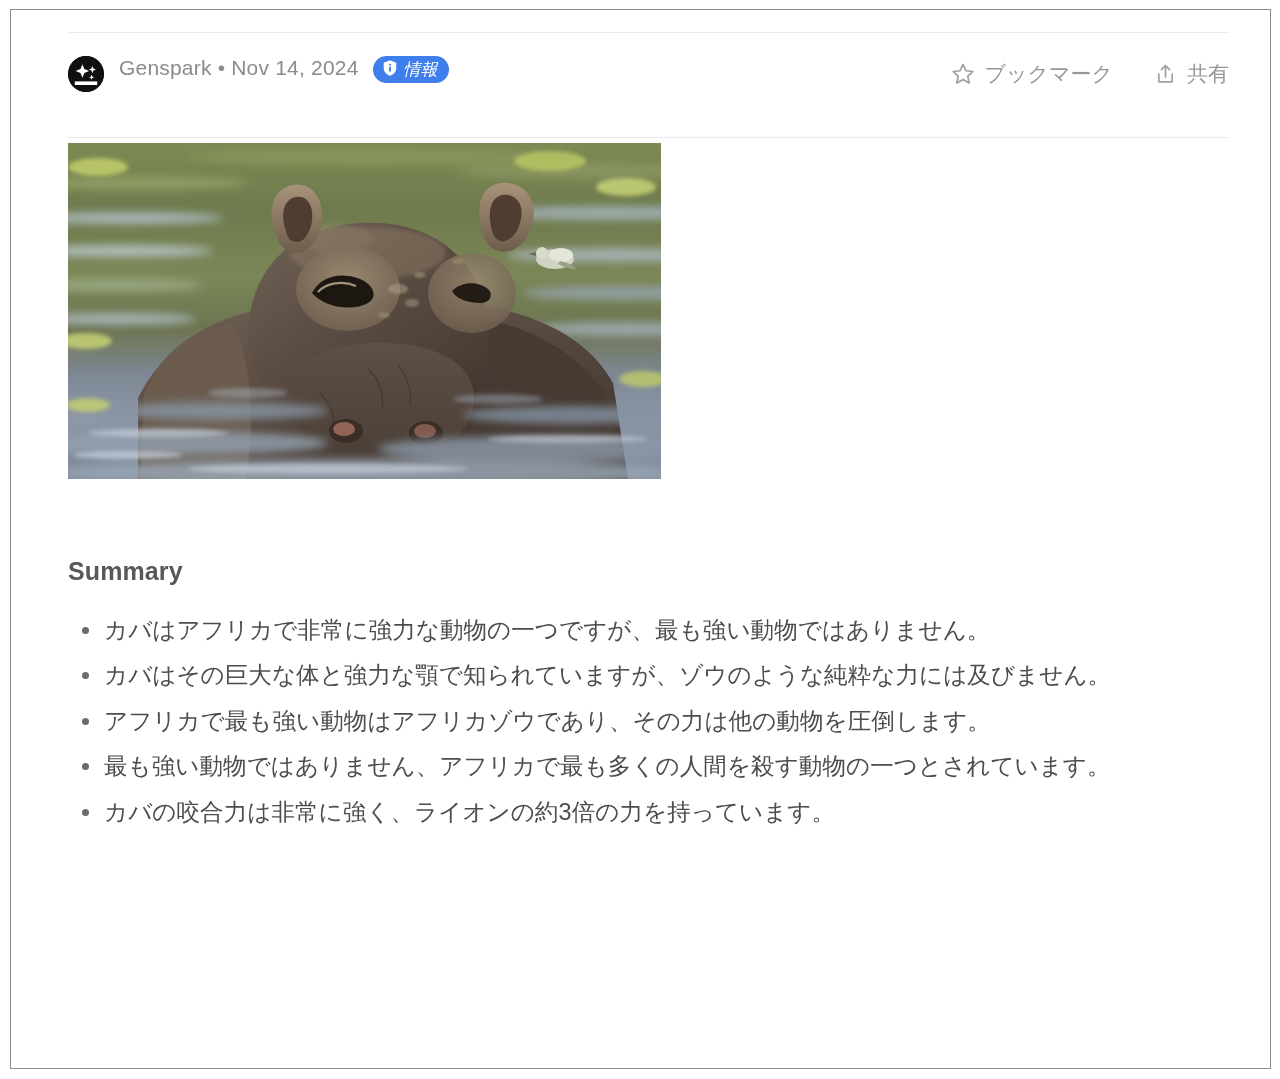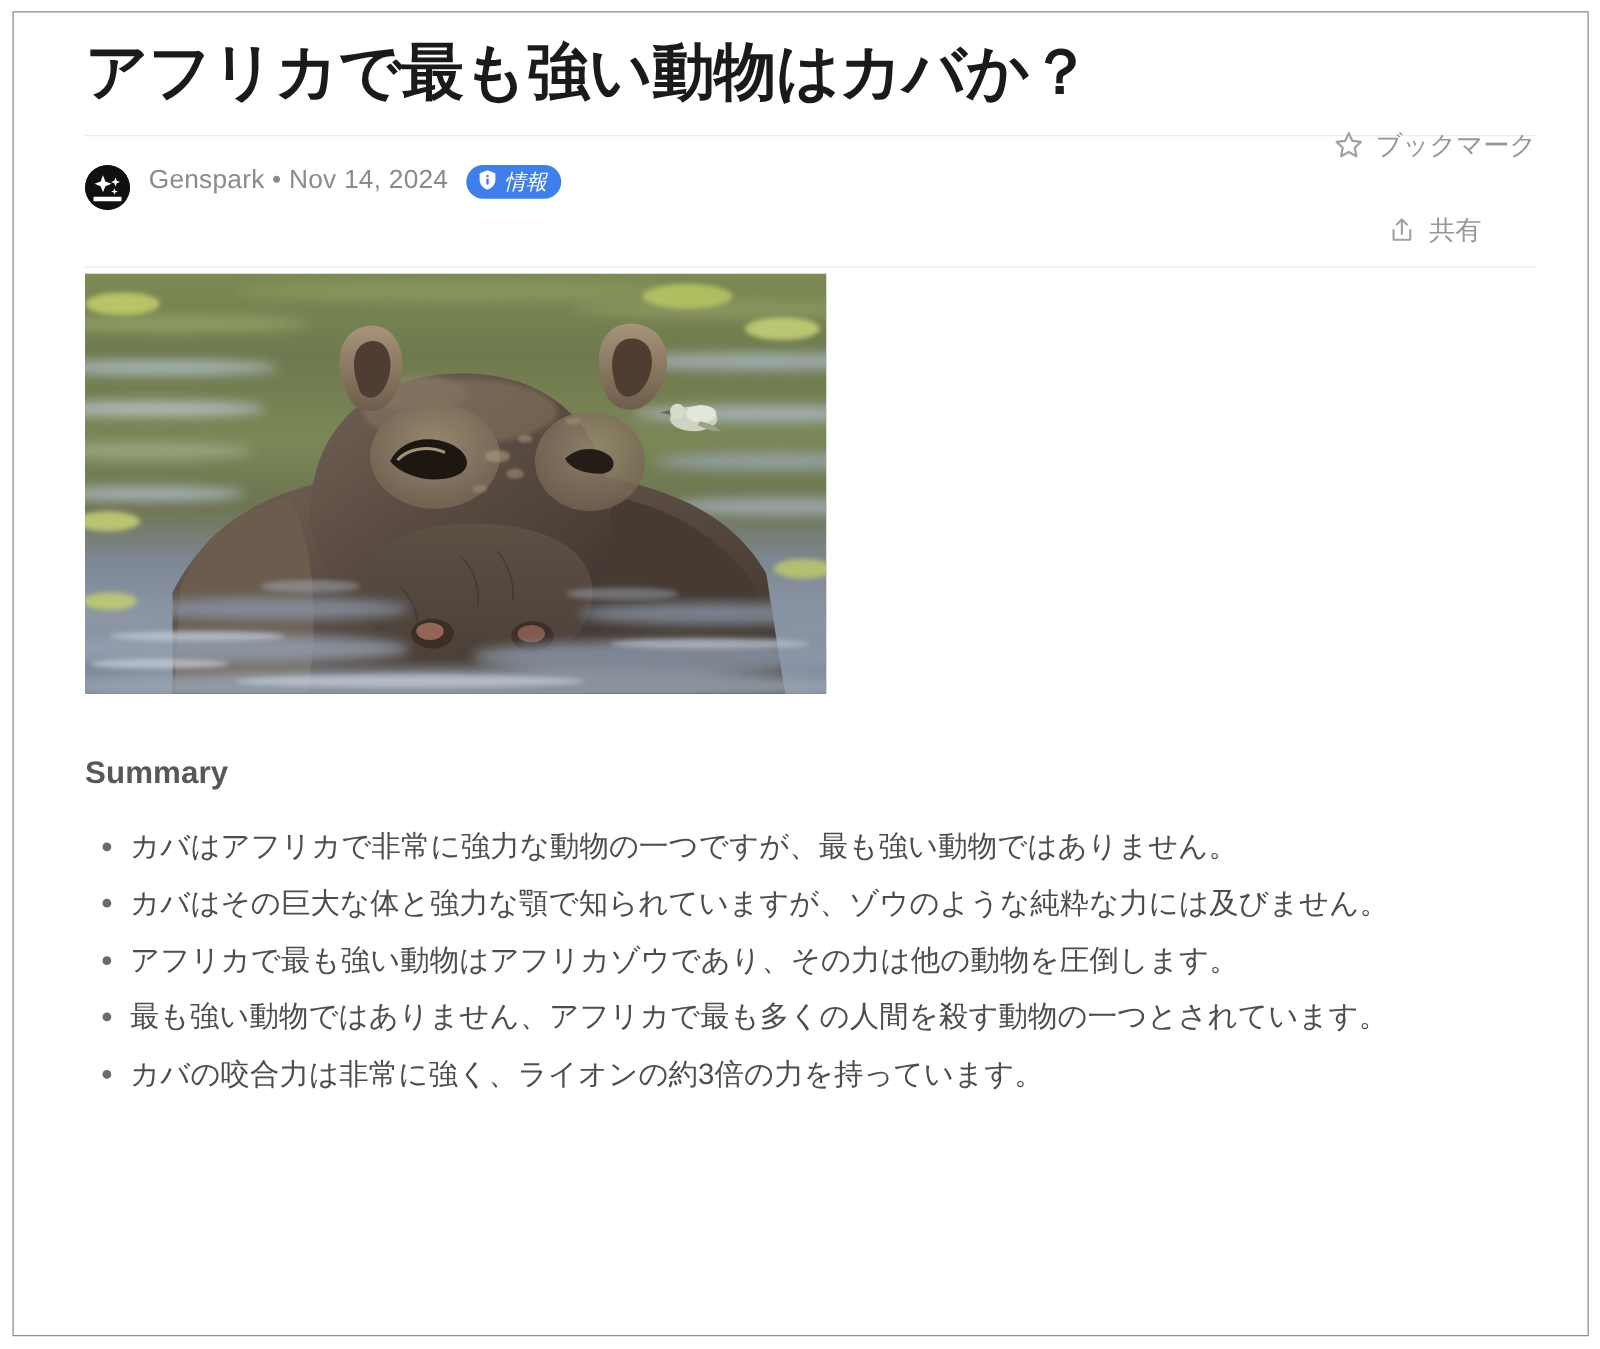--- a/index.html
+++ b/index.html
@@ -102,21 +102,20 @@
     cursor: pointer;
     flex: 0 0 auto;
     font-style: italic;
   }
   .info-badge .badge-label { position: relative; top: 0px; }
 
   .meta-right {
     display: flex;
     align-items: center;
     gap: 40px;
-    flex-direction: column;
   }
 
   .action-btn {
     display: flex;
     align-items: center;
     gap: 9px;
     color: #96969b;
     font-size: 21px;
     cursor: pointer;
     white-space: nowrap;
@@ -132,21 +131,21 @@
     width: 593px;
     height: 336px;
     position: relative;
     overflow: hidden;
     background: #6f7a4e;
   }
   .hero-wrap svg { display: block; width: 100%; height: 100%; }
 
   
   .summary-heading {
-    margin-top: 49px;
+    margin-top: 78px;
     font-size: 25px;
     font-weight: 700;
     color: #585858;
     letter-spacing: 0.1px;
   }
 
   .summary-list {
     margin-top: 24px;
     list-style: none;
     width: 1130px;
@@ -172,21 +171,20 @@
     border-radius: 50%;
     background: #6b6b6b;
   }
 </style>
 </head>
 <body>
 
 <div class="page-frame">
   <div class="content">
 
-    <h1 class="article-title">アフリカで最も強い動物はカバか？</h1>
 
     <div class="divider"></div>
 
     <div class="meta-row">
 
       <div class="meta-left">
 
         <div class="brand-logo">
           <svg viewBox="0 0 36 36" width="36" height="36" aria-hidden="true">
             <circle cx="18" cy="18" r="18" fill="#101010"></circle>

